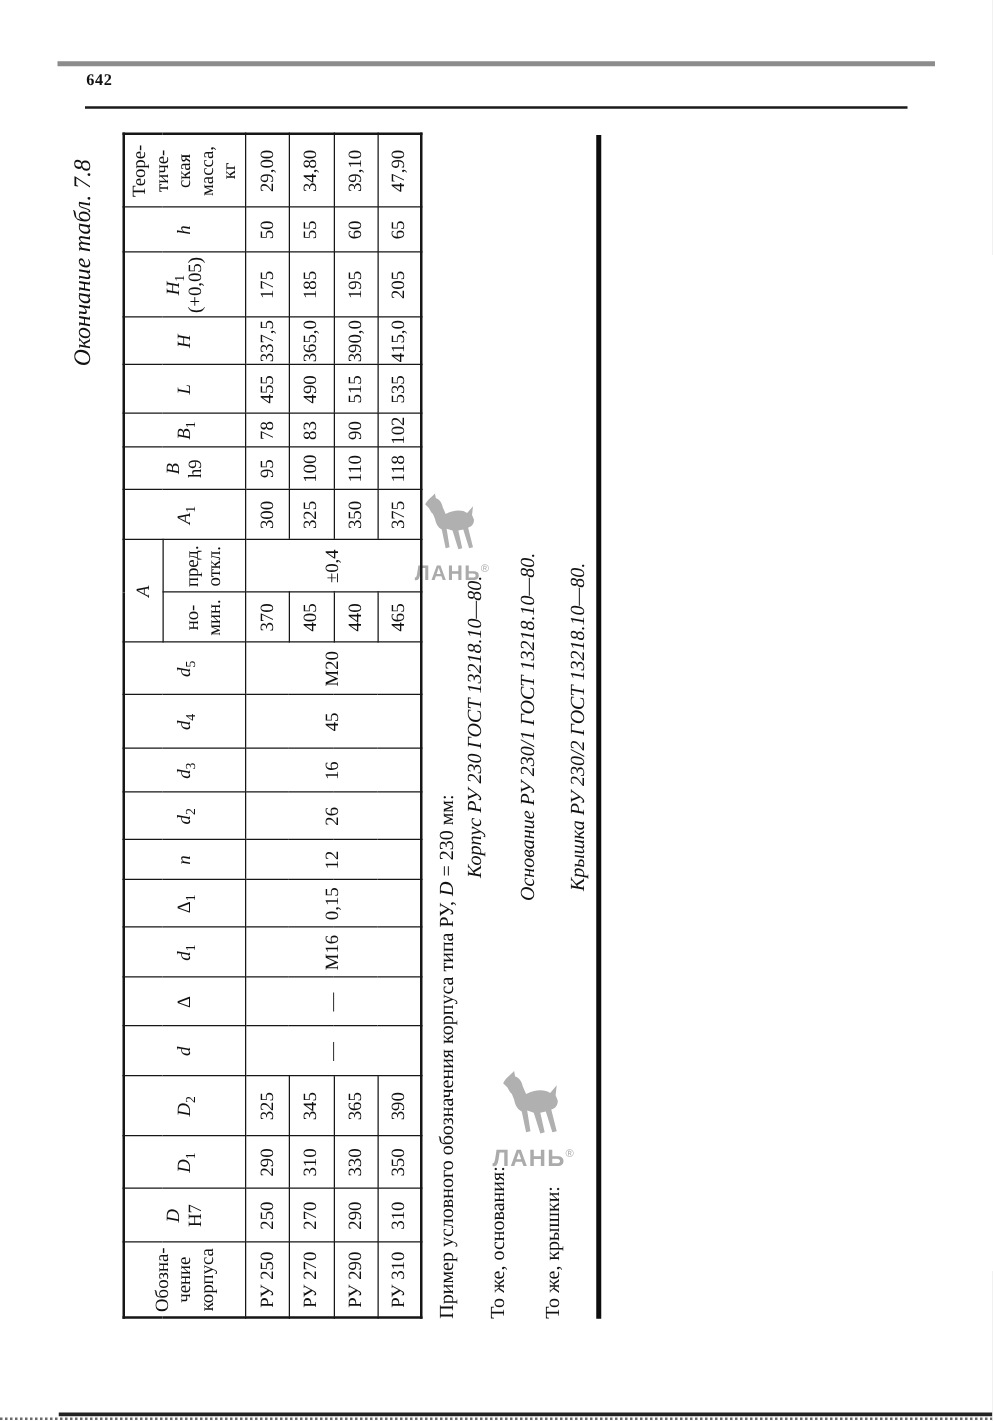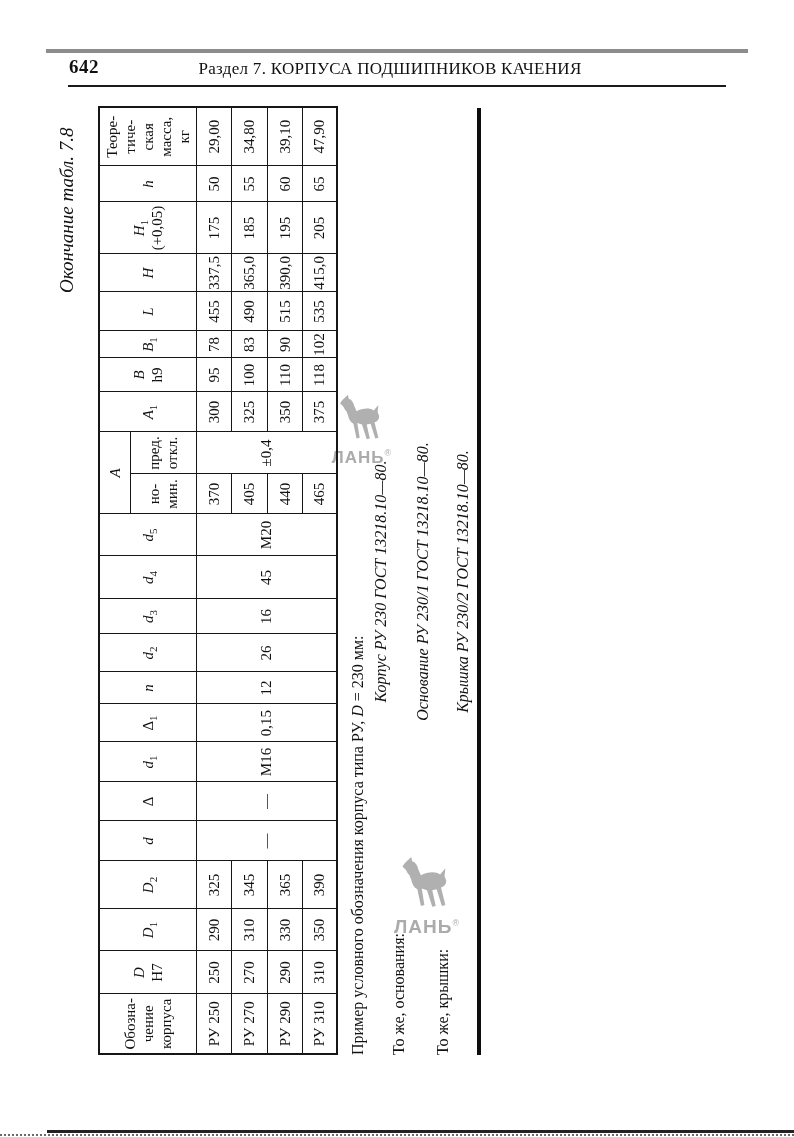--- a/index.html
+++ b/index.html
@@ -3,21 +3,21 @@
 <meta charset="utf-8">
 <style>
   html,body{margin:0;padding:0;background:#e8e8e8;}
   .page{
     position:relative; width:794px; height:1137px; margin:0 auto;
     background:#ffffff; overflow:hidden;
     font-family:"Liberation Serif","DejaVu Serif",serif; color:#111;
   }
   
   .top-gray-rule{position:absolute; left:46px; top:49px; width:702px; height:4px; background:#8c8c8c; z-index:1;}
-  .page-number{position:absolute; left:69px; top:56px; font-size:19px; font-weight:bold; letter-spacing:.5px; z-index:1;}
+  .page-number{position:absolute; left:69px; top:56px; font-size:13px; font-weight:bold; letter-spacing:.5px; z-index:1;}
   .section-title{position:absolute; left:110px; top:59px; width:560px; text-align:center; font-size:17px; letter-spacing:.3px; z-index:1;}
   .header-rule{position:absolute; left:68px; top:85px; width:658px; height:2px; background:#1b1b1b; z-index:1;}
   .bottom-rule{position:absolute; left:47px; top:1130px; width:747px; height:3px; background:#222; z-index:1;}
   .bottom-dots{position:absolute; left:0; top:1134px; width:794px; height:0; border-top:2px dotted #6a6a6a; z-index:1;}
   
   .table-caption{
     position:absolute; left:56px; top:293px; width:202px; height:24px;
     transform-origin:0 0; transform:rotate(-90deg);
     font-style:italic; font-size:19px; white-space:nowrap; z-index:1;
   }
@@ -54,21 +54,20 @@
   .wm1 svg{width:48px; height:50px;}
   .wm2 svg{width:56px; height:56px;}
 </style>
 </head>
 <body>
 
 <div class="page">
 
   <div class="top-gray-rule"></div>
   <div class="page-number">642</div>
-  <div class="section-title">Раздел 7. КОРПУСА ПОДШИПНИКОВ КАЧЕНИЯ</div>
   <div class="header-rule"></div>
 
   <div class="table-caption">Окончание табл. 7.8</div>
 
   <div class="watermark wm1">
     <span>
       <svg viewBox="0 0 60 64" aria-hidden="true">
         <path fill="#b0b0b0" d="M6,16 L2,12 C4,8 7,6 10,3 L12,1 L13,6 C17,7 19,11 20,15 L23,22 C30,18 40,17 45,21 L51,14 L50,23 L52,28 C52,32 50,35 46,36 L51,56 L47,57 L41,38 L36,39 L40,57 L36,58 L30,39 L24,37 L27,56 L23,57 L19,38 C15,36 13,32 12,27 L10,22 C8,20 7,18 6,16 Z"></path>
       </svg>
     </span>

